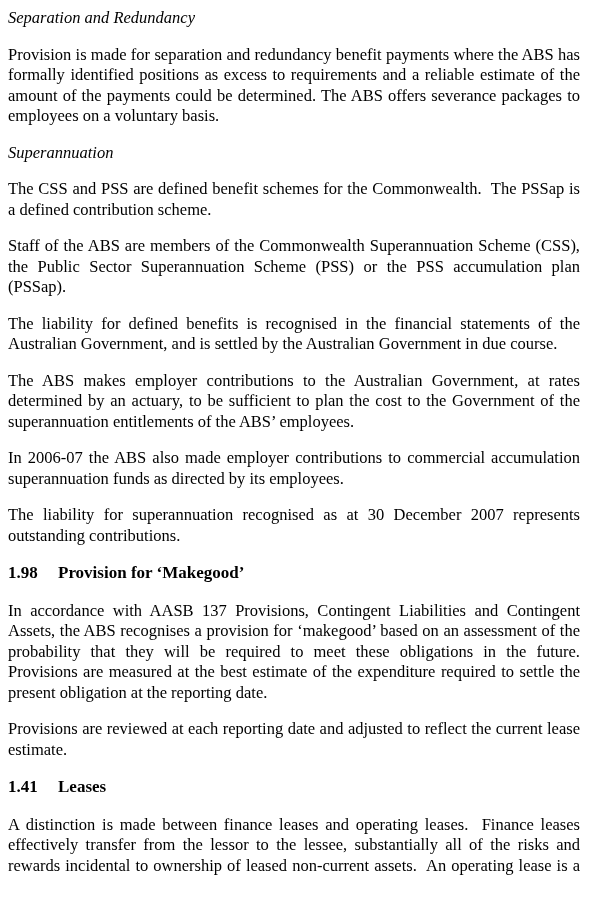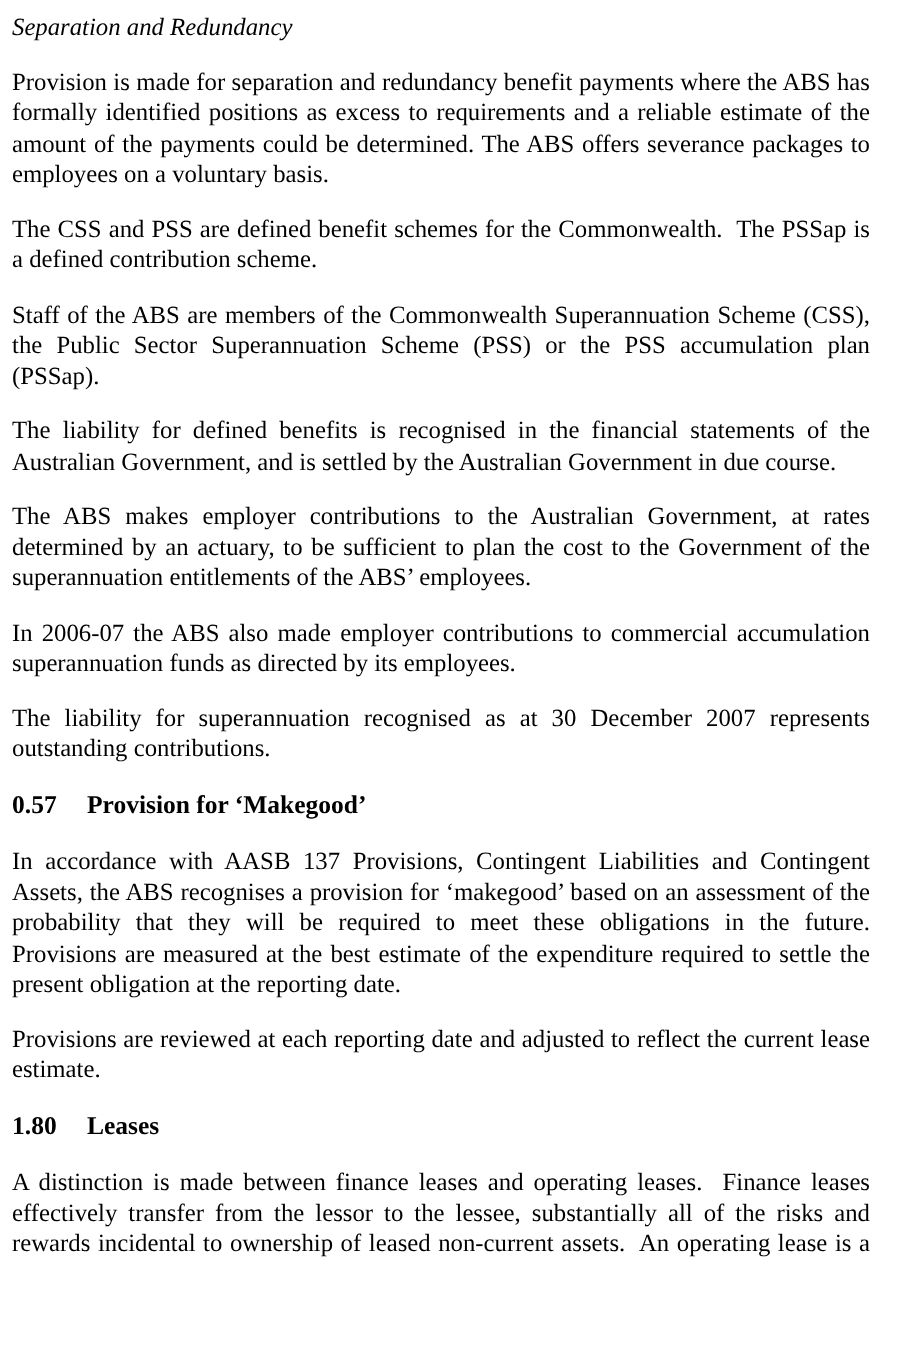--- a/index.html
+++ b/index.html
@@ -52,41 +52,42 @@
 </style>
 </head>
 <body>
 
 <div class="page">
 
   <h3 class="subhead">Separation and Redundancy</h3>
 
   <p class="para">Provision is made for separation and redundancy benefit payments where the ABS has formally identified positions as excess to requirements and a reliable estimate of the amount of the payments could be determined. The ABS offers severance packages to employees on a voluntary basis.</p>
 
+  <h3 class="subhead">Superannuation</h3>
 
   <p class="para">The CSS and PSS are defined benefit schemes for the Commonwealth.&nbsp; The PSSap is a defined contribution scheme.</p>
 
   <p class="para">Staff of the ABS are members of the Commonwealth Superannuation Scheme (CSS), the Public Sector Superannuation Scheme (PSS) or the PSS accumulation plan (PSSap).</p>
 
   <p class="para">The liability for defined benefits is recognised in the financial statements of the Australian Government, and is settled by the Australian Government in due course.</p>
 
   <p class="para">The ABS makes employer contributions to the Australian Government, at rates determined by an actuary, to be sufficient to plan the cost to the Government of the superannuation entitlements of the ABS’ employees.</p>
 
 
   <p class="para">In 2006-07 the ABS also made employer contributions to commercial accumulation superannuation funds as directed by its employees.</p>
 
   <p class="para">The liability for superannuation recognised as at 30 December 2007 represents outstanding contributions.</p>
 
   <h2 class="head">
-    <span class="head-num">0.57</span><span>Provision for ‘Makegood’</span>
+    <span class="head-num">1.98</span><span>Provision for ‘Makegood’</span>
   </h2>
 
   <p class="para">In accordance with AASB 137 Provisions, Contingent Liabilities and Contingent Assets, the ABS recognises a provision for ‘makegood’ based on an assessment of the probability that they will be required to meet these obligations in the future. Provisions are measured at the best estimate of the expenditure required to settle the present obligation at the reporting date.</p>
 
   <p class="para">Provisions are reviewed at each reporting date and adjusted to reflect the current lease estimate.</p>
 
   <h2 class="head">
-    <span class="head-num">1.80</span><span>Leases</span>
+    <span class="head-num">1.41</span><span>Leases</span>
   </h2>
 
   <p class="para cut-justify">A distinction is made between finance leases and operating leases.&nbsp; Finance leases effectively transfer from the lessor to the lessee, substantially all of the risks and rewards incidental to ownership of leased non-current assets.&nbsp; An operating lease is a</p>
 
 </div>
 
 </body></html>

